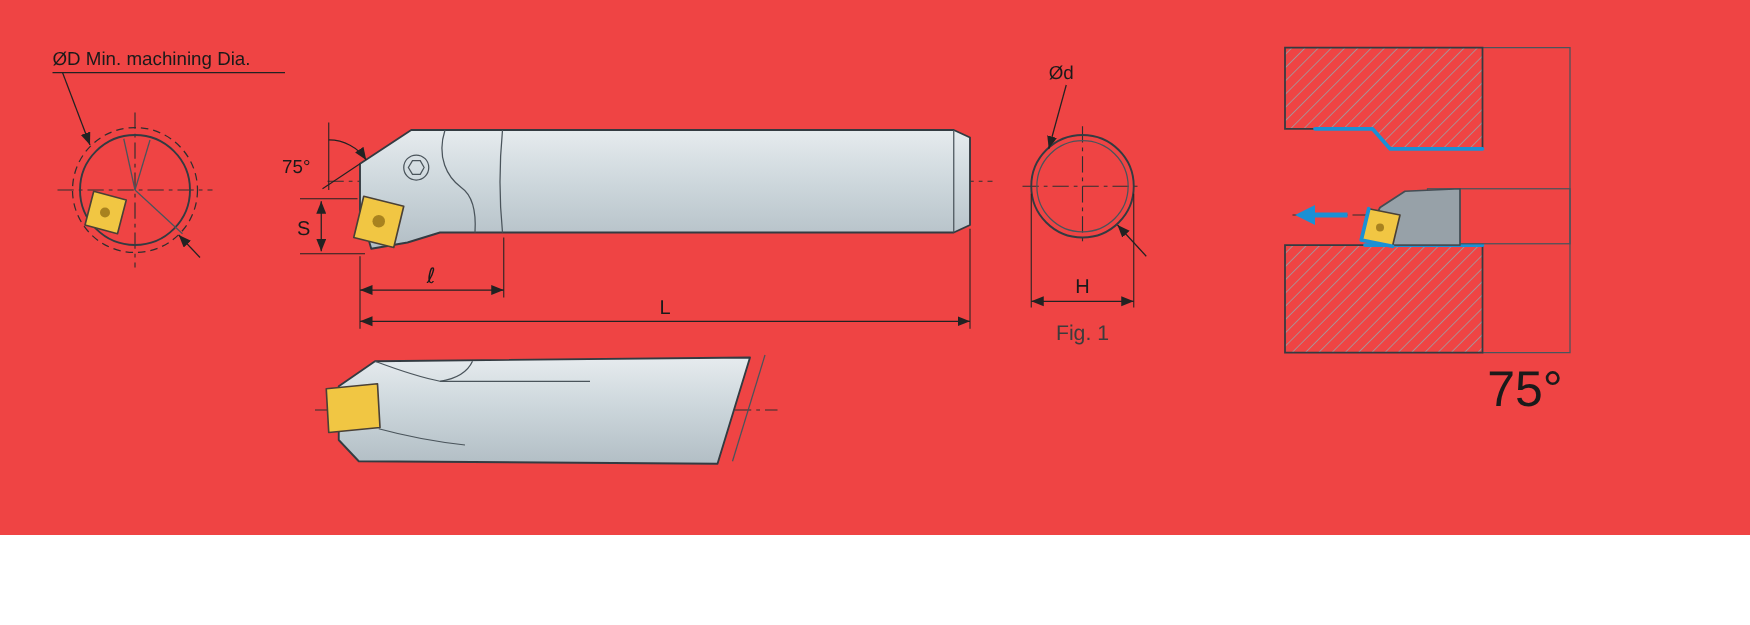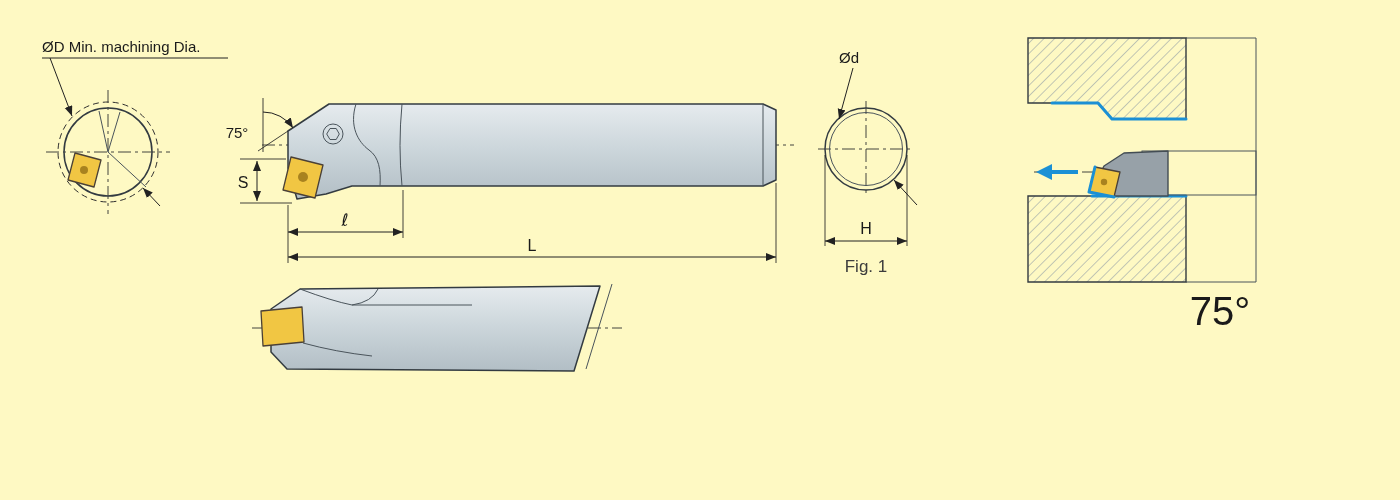--- a/index.html
+++ b/index.html
@@ -1,16 +1,16 @@
 <!DOCTYPE html>
 <html><head>
 <meta charset="utf-8">
 <style>
   html,body{margin:0;padding:0;background:#ffffff}
-  .stage{width:1400px;height:500px;position:relative;background:#fef9c3;overflow:hidden}
+  .stage{width:1400px;height:428px;position:relative;background:#ef4444;overflow:hidden}
   text{font-family:"Liberation Sans",sans-serif;fill:#1a1a1a}
   .lbl{font-size:15px}
   .dimtxt{font-size:16px}
   .ell{font-size:17px;font-style:italic;font-family:"DejaVu Sans",sans-serif}
   .fig{font-size:17px;fill:#3c3c3c}
   .big{font-size:40px}
   .ol{stroke:#333b41;stroke-width:1.5;fill:none;stroke-linejoin:round}
   .olF{stroke:#333b41;stroke-width:1.5;stroke-linejoin:round}
   .ol2{stroke:#4a545b;stroke-width:1;fill:none}
   .cl{stroke:#2f2f2f;stroke-width:0.9;fill:none;stroke-dasharray:13 4 3 4}

